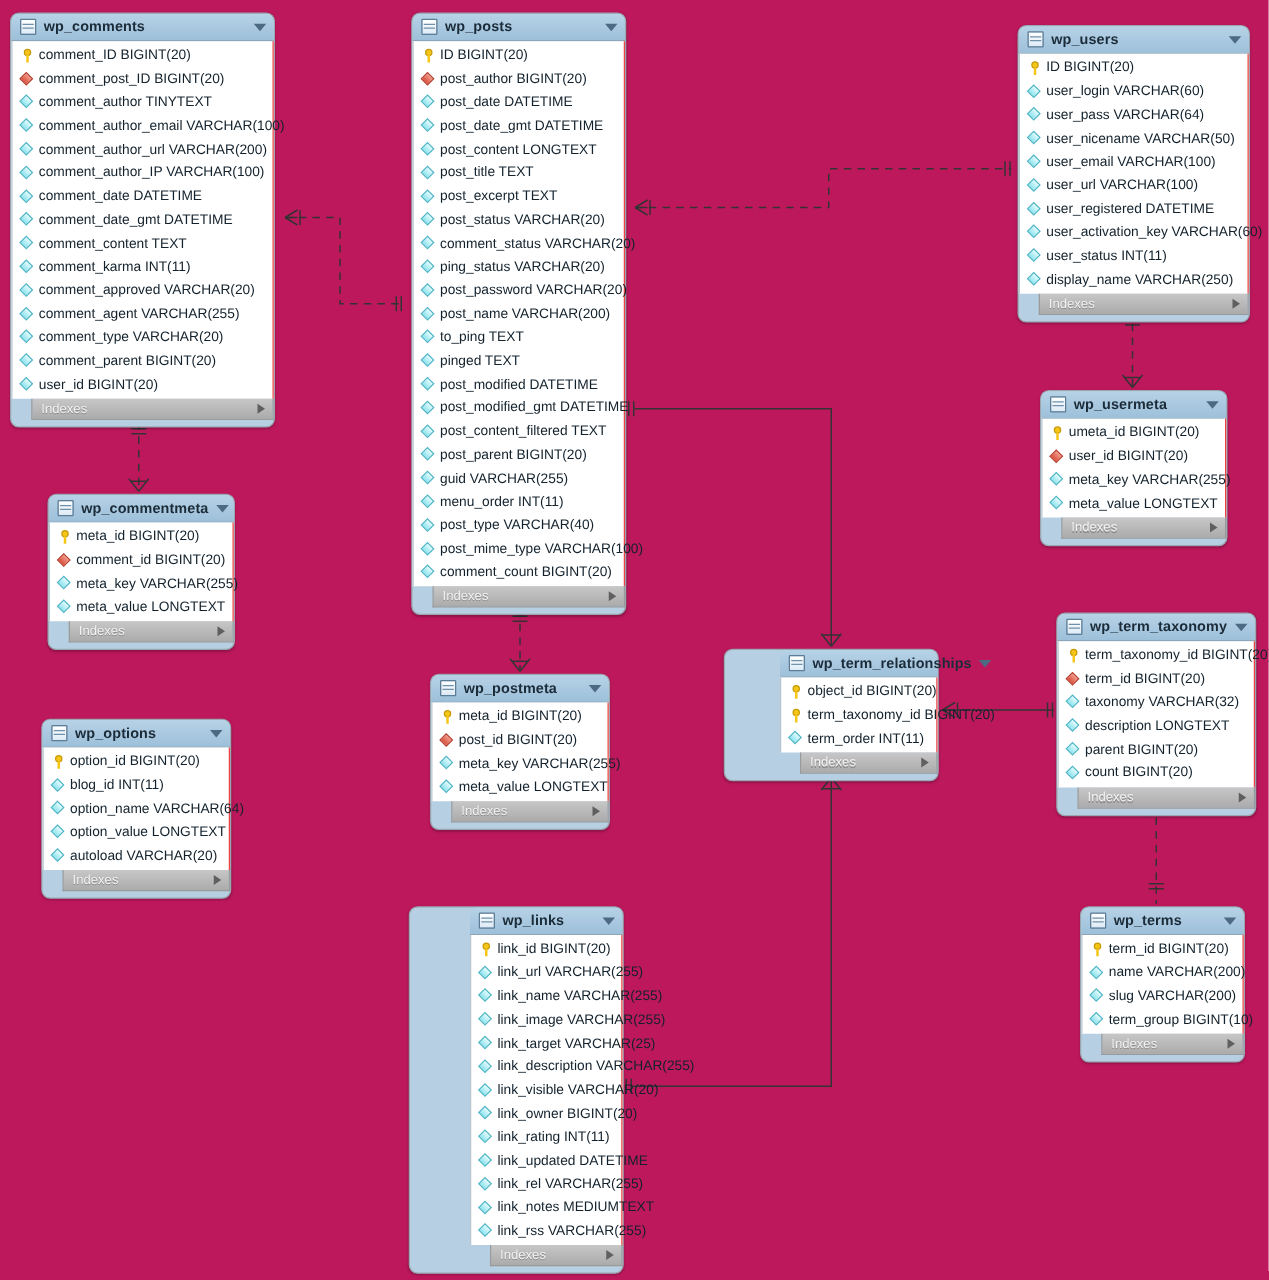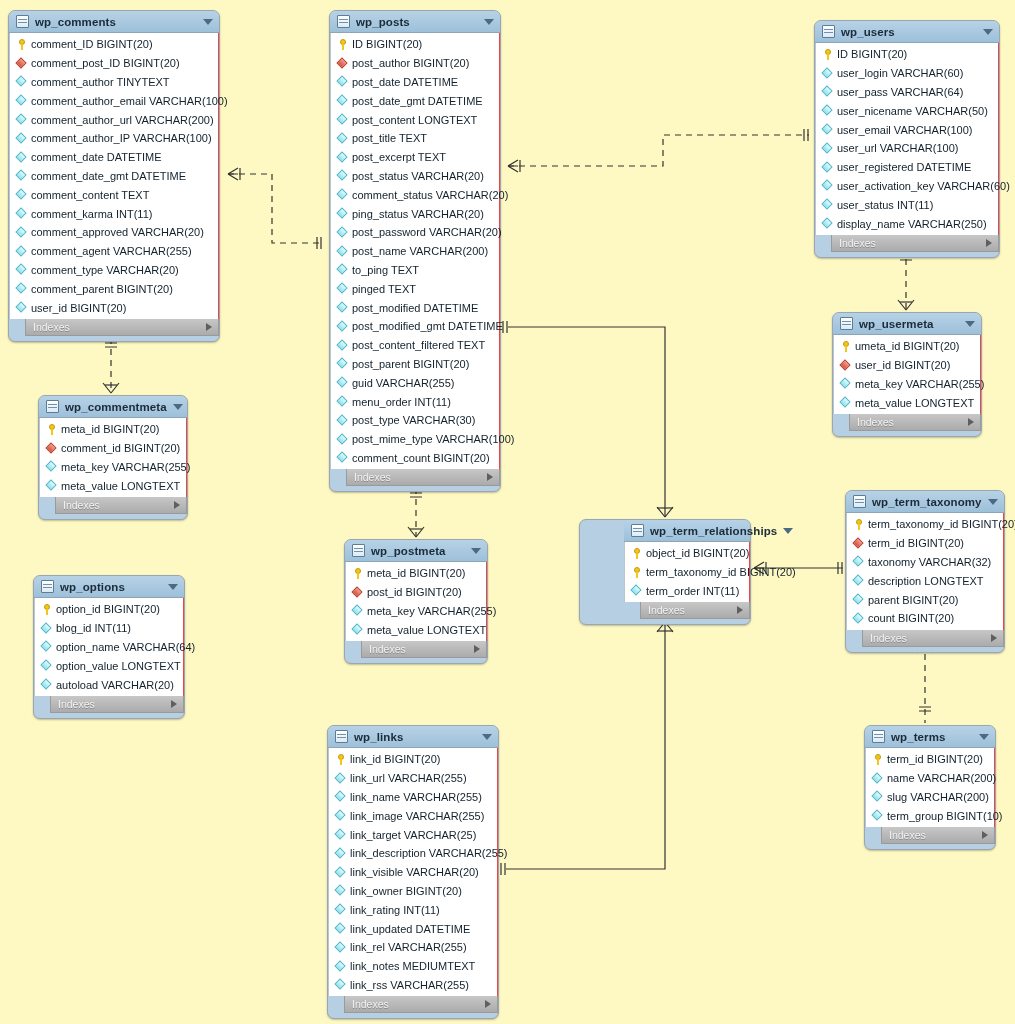--- a/index.html
+++ b/index.html
@@ -10,21 +10,21 @@
   }
   body {
     font-family: "Liberation Sans", sans-serif;
     -webkit-font-smoothing: antialiased;
   }
   #canvas {
     position: relative;
     width: 1015px;
     height: 1024px;
     overflow: hidden;
-    background: #fef9c3;
+    background: #be185d;
   }
   #wires {
     position: absolute;
     left: 0;
     top: 0;
     width: 1015px;
     height: 1024px;
     pointer-events: none;
   }
   .table-box {
@@ -466,21 +466,21 @@
         <div class="field-row">
           <span class="field-icon ic-col"></span>
           <span class="field-name">guid VARCHAR(255)</span>
         </div>
         <div class="field-row">
           <span class="field-icon ic-col"></span>
           <span class="field-name">menu_order INT(11)</span>
         </div>
         <div class="field-row">
           <span class="field-icon ic-col"></span>
-          <span class="field-name">post_type VARCHAR(30)</span>
+          <span class="field-name">post_type VARCHAR(40)</span>
         </div>
         <div class="field-row">
           <span class="field-icon ic-col"></span>
           <span class="field-name">post_mime_type VARCHAR(100)</span>
         </div>
         <div class="field-row">
           <span class="field-icon ic-col"></span>
           <span class="field-name">comment_count BIGINT(20)</span>
         </div>
       </div>
@@ -511,21 +511,21 @@
         <div class="field-row">
           <span class="field-icon ic-col"></span>
           <span class="field-name">meta_value LONGTEXT</span>
         </div>
       </div>
       <div class="tbl-indexes">
         <span class="idx-label">Indexes</span>
         <span class="idx-caret"></span>
       </div>
     </div>
-    <div class="table-box" style="left: 327px; top: 725px; width: 172px;">
+    <div class="table-box" style="left: 327px; top: 725px; width: 172px; padding-left: 48px;">
       <div class="tbl-header">
         <span class="tbl-icon"></span>
         <span class="tbl-title">wp_links</span>
         <span class="tbl-caret"></span>
       </div>
       <div class="tbl-fields">
         <div class="field-row">
           <span class="field-icon ic-pk"></span>
           <span class="field-name">link_id BIGINT(20)</span>
         </div>

